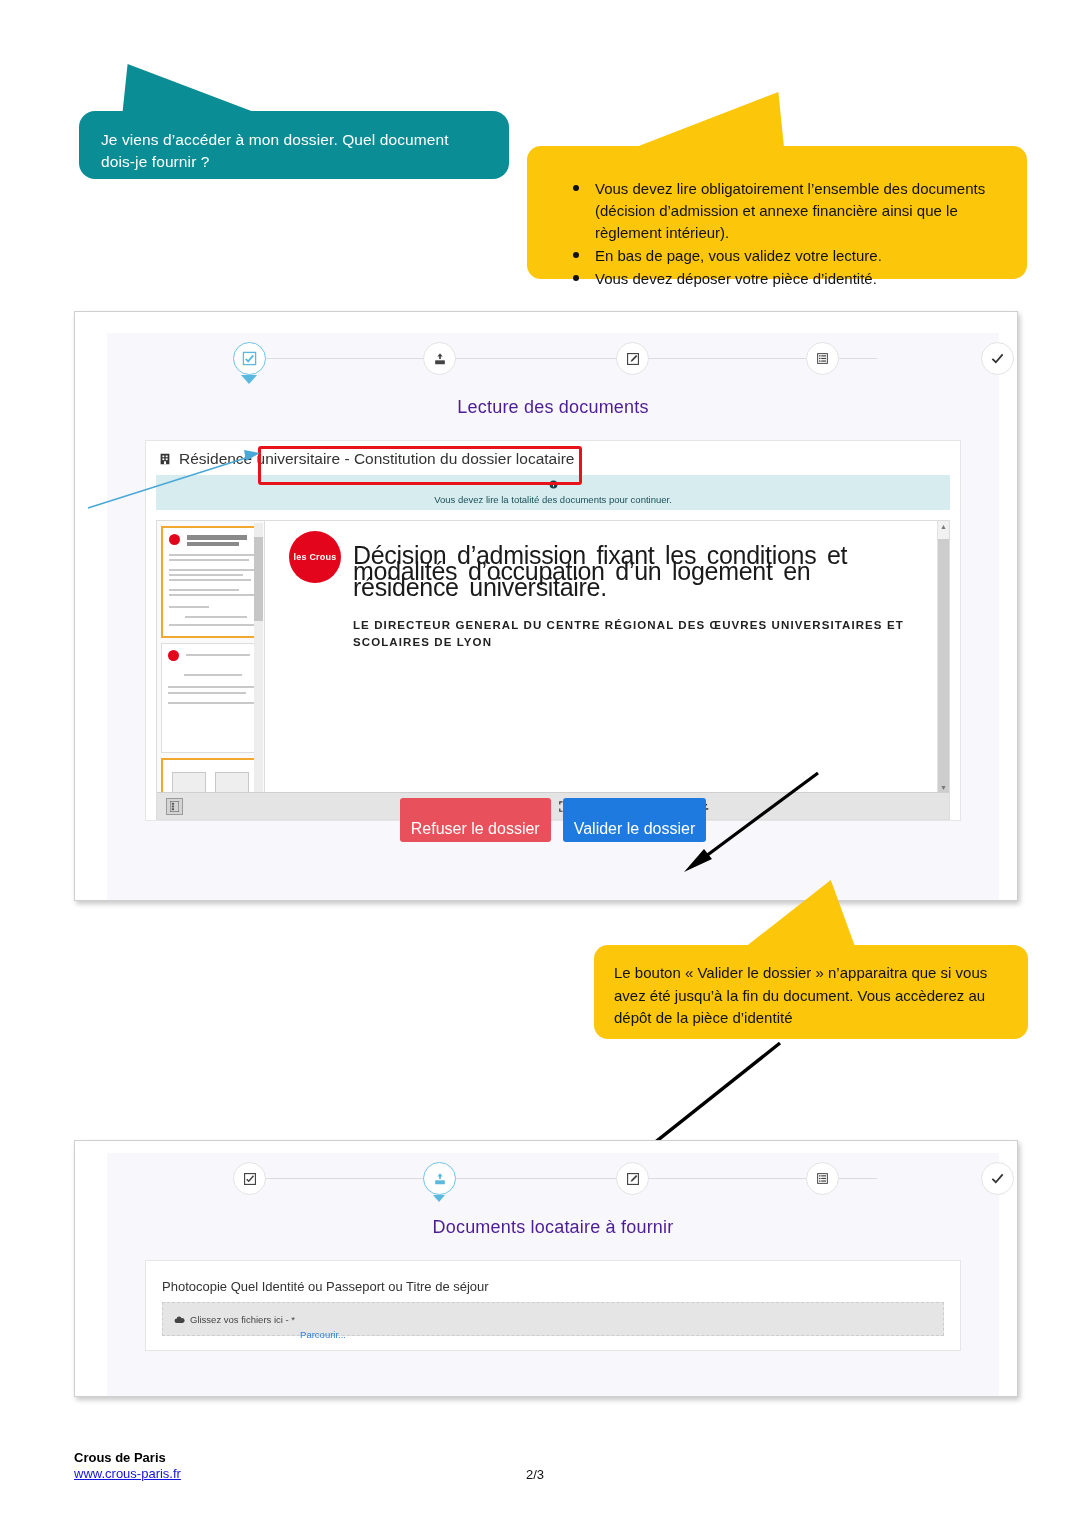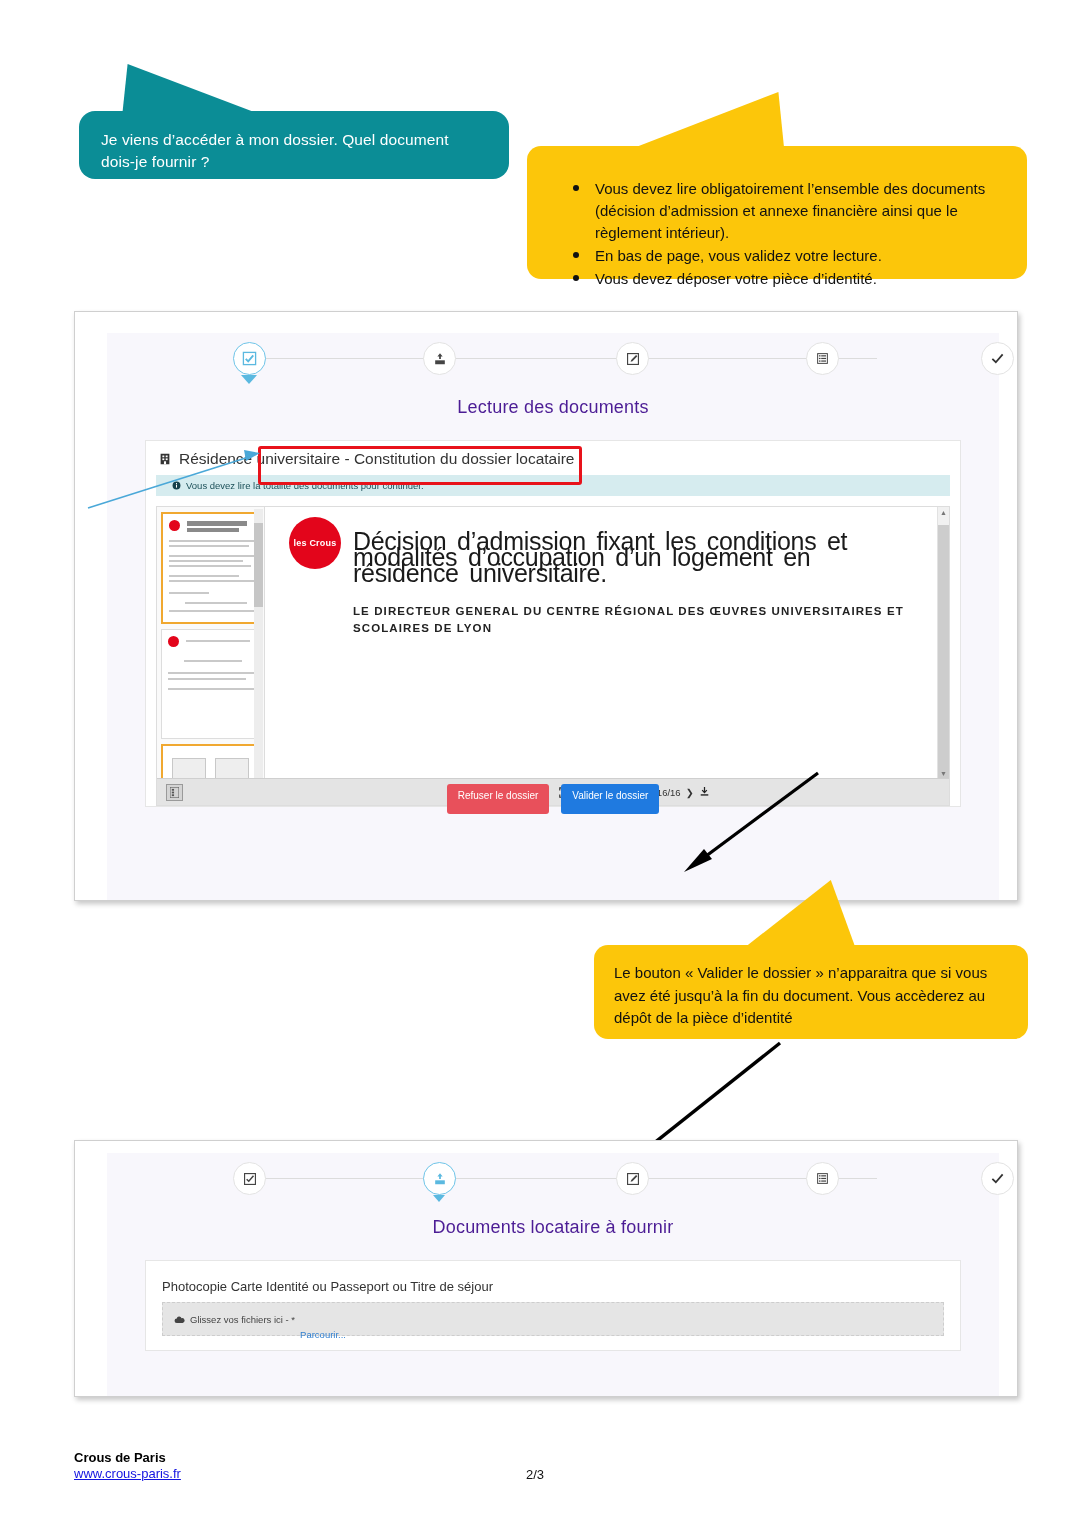--- a/index.html
+++ b/index.html
@@ -108,23 +108,24 @@
   }
   .card-head{
     font-size:15.5px;color:#333;padding:9px 12px 7px 12px;
     display:flex;align-items:center;gap:7px;
   }
   #shot2 .card-head{
     background:#f6f6f6;border-bottom:1px solid #e6e6e6;padding:11px 14px;
   }
   .info-banner{
     margin:0 10px 0 10px;background:#d6ecef;
-    font-size:9.5px;color:#1b4f58;padding:5px 16px;
+    font-size:9.5px;color:#1b4f58;padding:5px 0;
     display:flex;align-items:center;gap:5px;
     white-space:nowrap;
+    flex-direction:column;
   }
   .redbox{
     position:absolute;left:258px;top:446px;width:318px;height:33px;
     border:3px solid #e8121a;border-radius:3px;pointer-events:none;
   }
 
   
   .pdf{
     margin:10px 10px 0 10px;border:1px solid #dddddd;
     display:flex;height:300px;background:#fff;box-sizing:border-box;
@@ -190,22 +191,22 @@
   .tbtn{display:flex;align-items:center;justify-content:center;width:16px;height:15px;}
   .tbtn.on{background:#bdbdbd;border:1px solid #9e9e9e;}
   .pageinfo{display:flex;align-items:center;gap:5px;margin-left:5px;}
 
   
   .actions{
     position:absolute;left:0;right:0;bottom:0;height:22px;
     display:flex;justify-content:center;gap:12px;
   }
   .btn{
-    font-size:10px;color:#fff;border-radius:3px;
-    padding:6px 11px;box-sizing:border-box;height:30px;white-space:nowrap;
+    font-size:16px;color:#fff;border-radius:3px;
+    padding:22px 11px;box-sizing:border-box;height:30px;white-space:nowrap;
   }
   .btn-danger{background:#e8505b;}
   .btn-primary{background:#1f7ae0;}
 
   
   .docrow{padding:18px 16px 14px 16px;}
   .docrow .lbl{font-size:13px;color:#333;margin-bottom:8px;}
   .dropzone{
     border:1px dashed #cdcdcd;background:#e5e5e5;height:34px;
     display:flex;align-items:center;padding-left:11px;gap:5px;
@@ -492,21 +493,21 @@
           <svg width="15" height="15" viewBox="0 0 16 16">
             <path d="M2.5 8.5 L6.2 12 L13.5 3.6" fill="none" stroke="#333" stroke-width="1.9"></path>
           </svg>
         </div>
       </div>
 
       <div class="shot-title">Documents locataire à fournir</div>
 
       <div class="card">
         <div class="docrow">
-          <div class="lbl">Photocopie Carte Identité ou Passeport ou Titre de séjour</div>
+          <div class="lbl">Photocopie Quel Identité ou Passeport ou Titre de séjour</div>
           <div class="dropzone">
             <svg width="11" height="9" viewBox="0 0 16 12">
               <path d="M4 11 A3.2 3.2 0 0 1 4 4.6 A3.6 3.6 0 0 1 11 4 A2.9 2.9 0 0 1 12.6 11 Z" fill="#444"></path>
             </svg>
             <span>Glissez vos fichiers ici - *</span>
             <span class="dz-link">Parcourir...</span>
           </div>
         </div>
       </div>
     </div>

